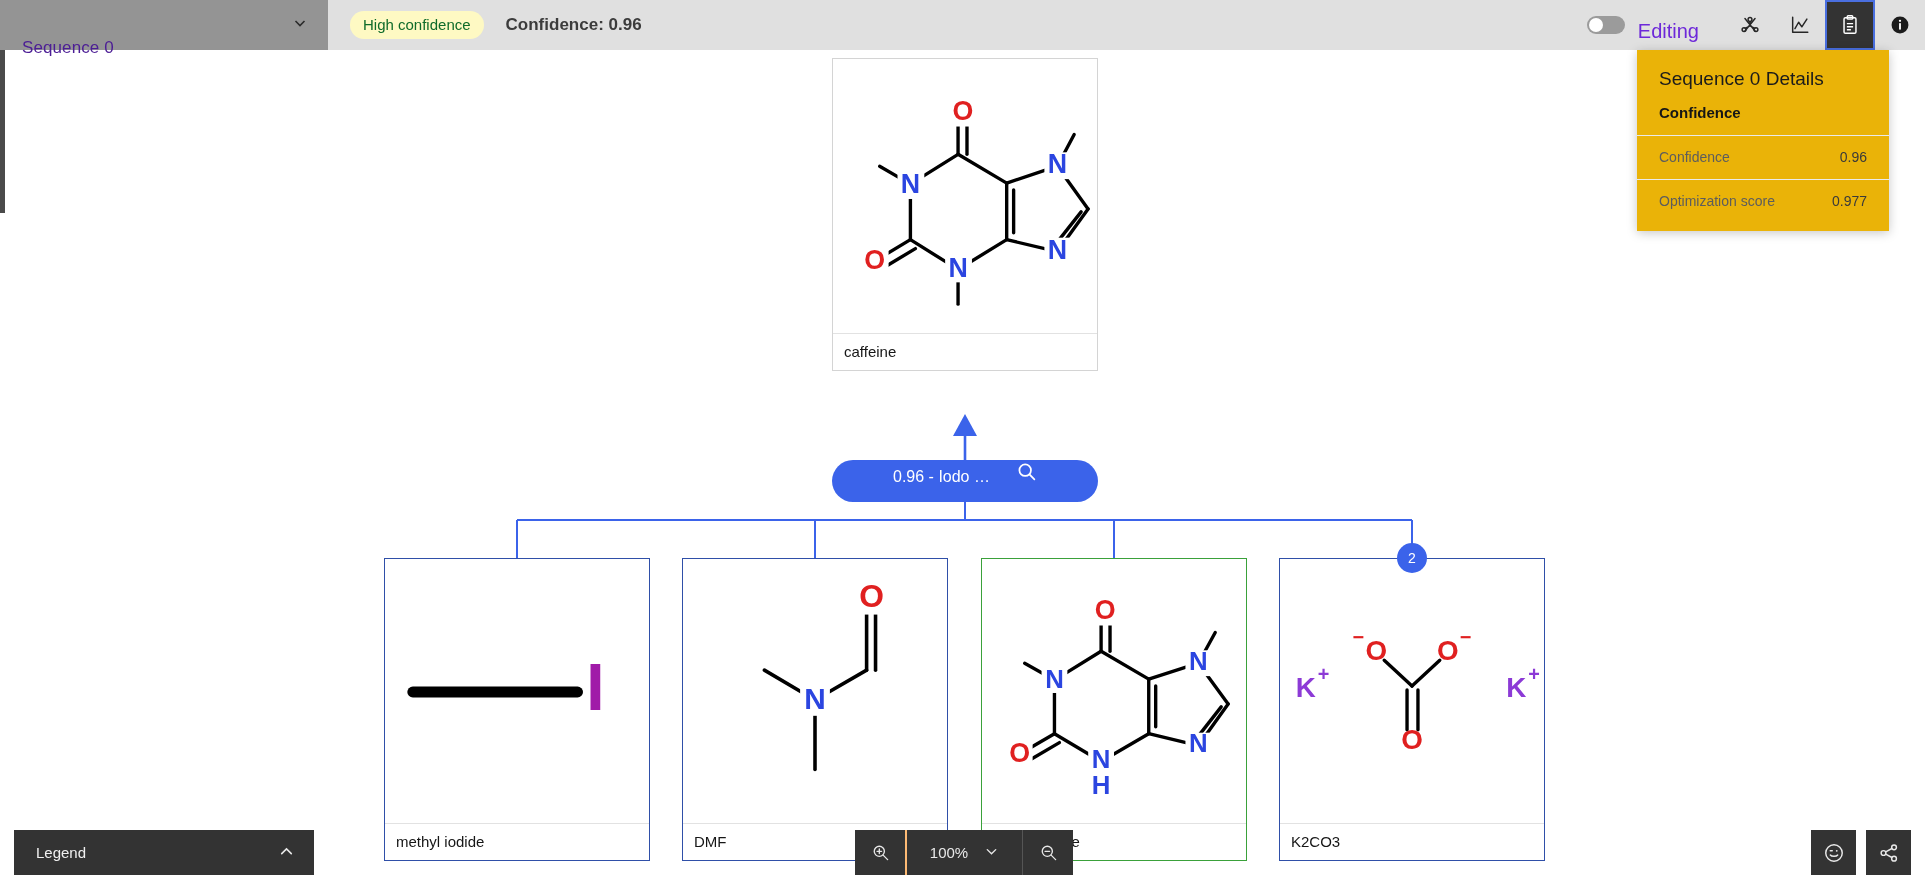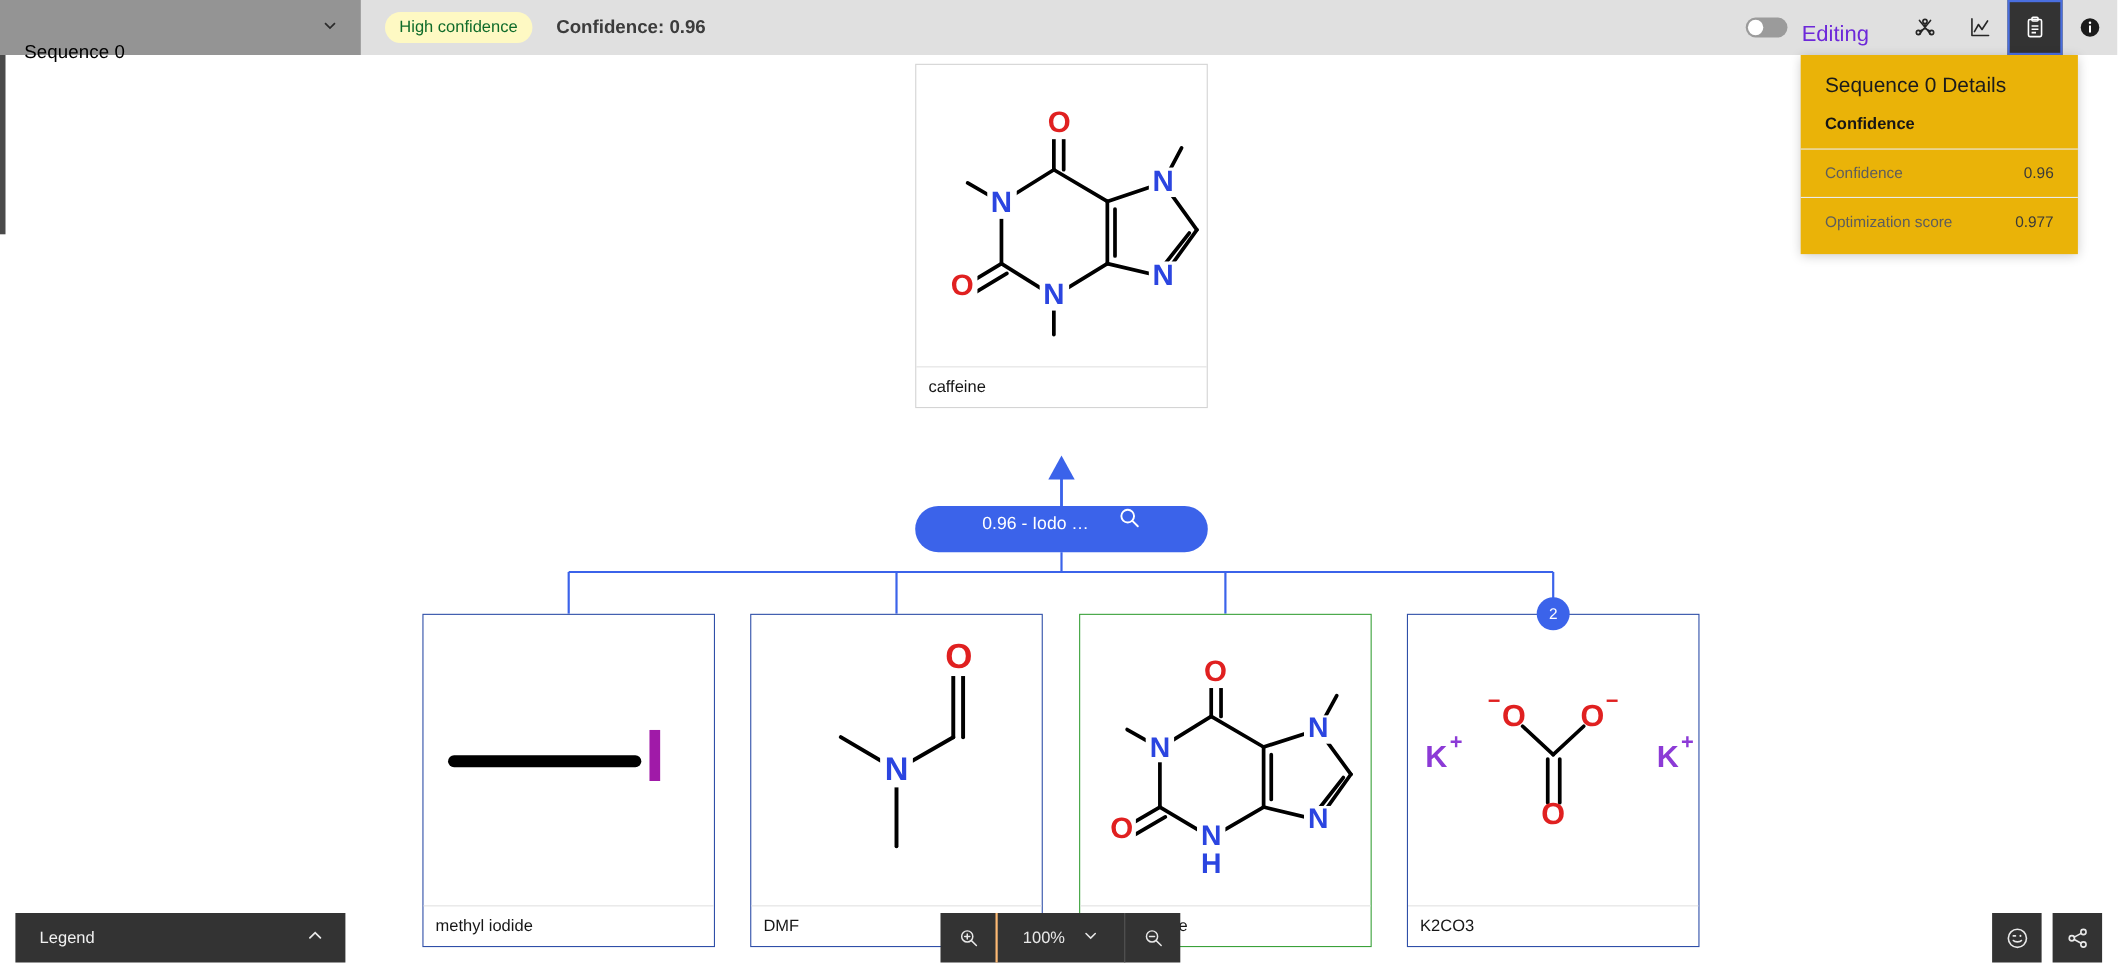--- a/index.html
+++ b/index.html
@@ -23,21 +23,21 @@
     z-index: 40;
   }
   .seq-select {
     width: 328px; height: 50px;
     background: #949494;
     border: none;
     display: flex; align-items: center; justify-content: space-between;
     padding: 0 20px 0 22px;
     cursor: pointer;
   }
-  .seq-select .label { color: #000000; font-size: 17px; letter-spacing: .1px; margin-top: 46px; }
+  .seq-select .label { color: #4c1d95; font-size: 17px; letter-spacing: .1px; margin-top: 46px; }
   .seq-select .chev { display: block; }
 
   .conf-area {
     flex: 0 0 auto;
     display: flex; align-items: center; gap: 22px;
     padding-left: 22px;
     height: 50px;
   }
   .pill-badge {
     background: #fef9c3;

